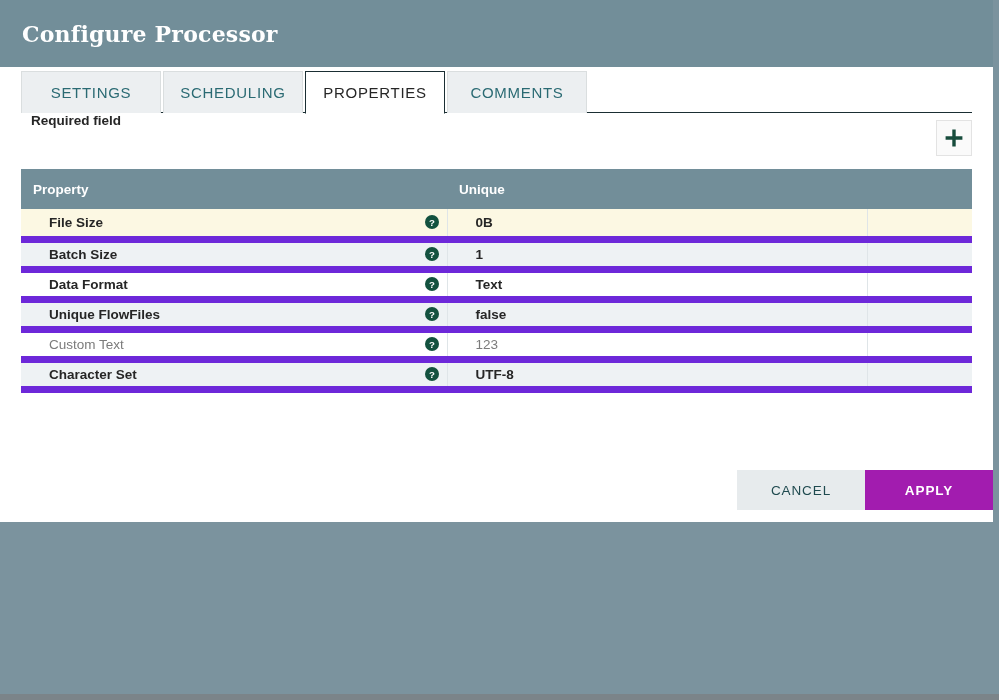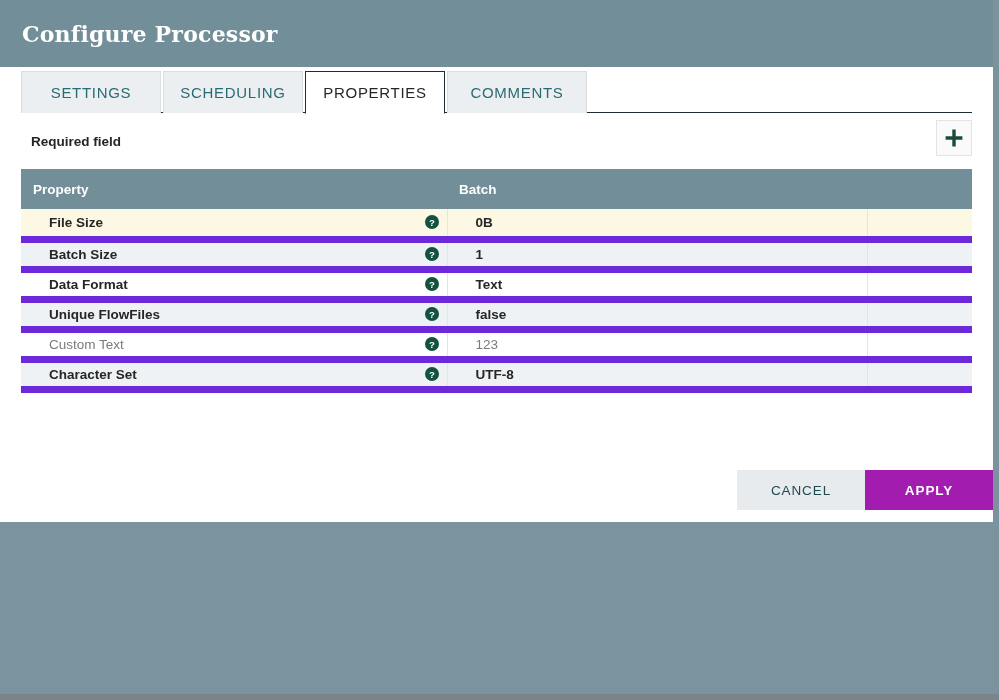--- a/index.html
+++ b/index.html
@@ -103,21 +103,20 @@
   
   .content {
     padding: 0 21px;
     box-sizing: border-box;
   }
 
   .toolbar-row {
     position: relative;
     height: 56px;
     display: flex;
-    align-items: center;
   }
   .required-label {
     font-size: 13.5px;
     font-weight: bold;
     color: #262626;
     padding-left: 10px;
   }
   .add-button {
     position: absolute;
     right: 0;
@@ -272,21 +271,21 @@
               <path d="M8.3 1.6h3.4v6.7h6.7v3.4h-6.7v6.7H8.3v-6.7H1.6V8.3h6.7z" fill="#174c3c"></path>
             </svg>
           </span>
         </div>
       </div>
 
       <table class="prop-table">
         <thead>
           <tr>
             <th class="col-prop">Property</th>
-            <th class="col-val">Batch</th>
+            <th class="col-val">Unique</th>
             <th class="col-act"></th>
           </tr>
         </thead>
         <tbody>
 
           <tr class="row-highlight">
             <td class="cell-prop">
               <span class="req-name">File Size</span>
               <span class="help-icon">
                 <svg width="14" height="14" viewBox="0 0 16 16" aria-hidden="true">

